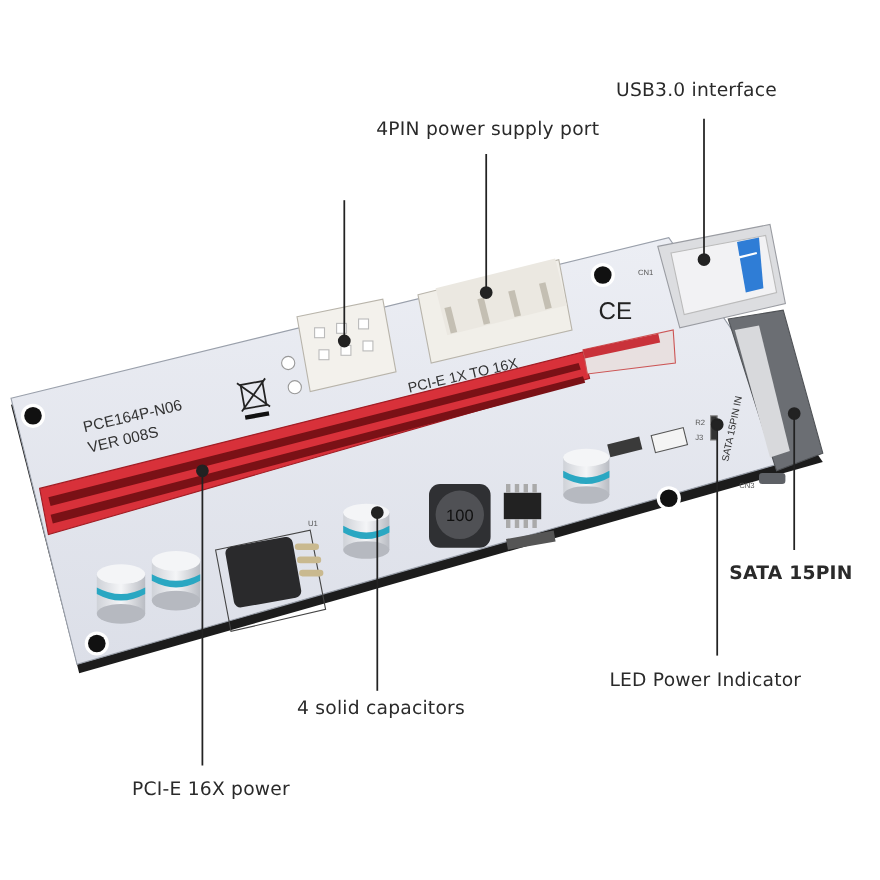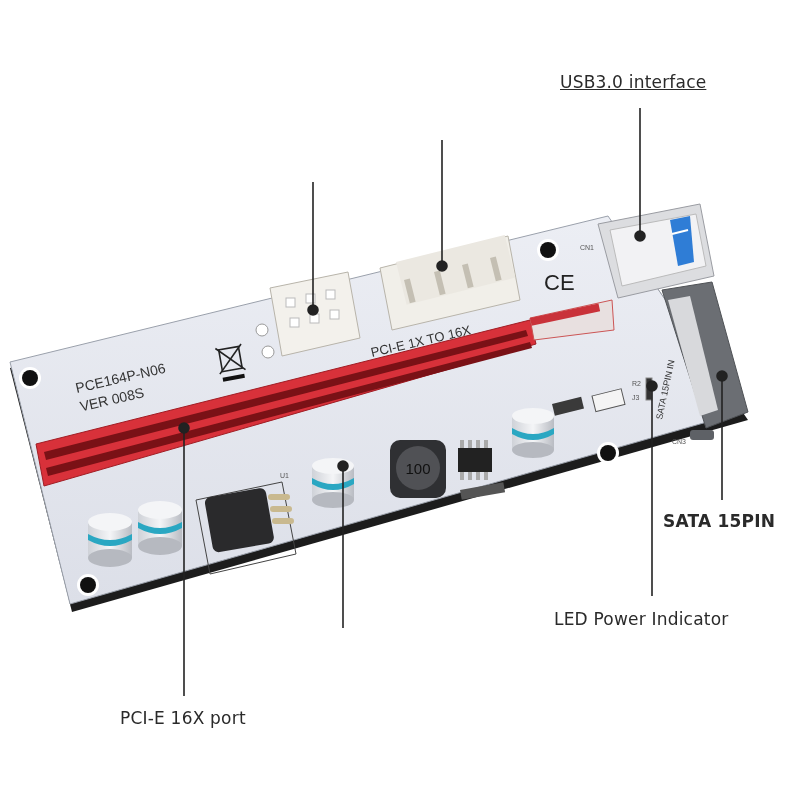--- a/index.html
+++ b/index.html
@@ -175,17 +175,19 @@
         <circle cx="722" cy="376" r="5" fill="#222"></circle>
       <line x1="652" y1="386" x2="652" y2="596"></line>
         <circle cx="652" cy="386" r="5" fill="#222"></circle>
       <line x1="343" y1="466" x2="343" y2="628"></line>
         <circle cx="343" cy="466" r="5" fill="#222"></circle>
       <line x1="184" y1="428" x2="184" y2="696"></line>
         <circle cx="184" cy="428" r="5" fill="#222"></circle>
     </g>
   </svg>
 
-  <div class="label" style="left:560px; top:72px;text-decoration:underline;">USB3.0 interface</div>
+  <div class="label" style="left:560px; top:72px;">USB3.0 interface</div>
+  <div class="label" style="left:342px; top:108px;">4PIN power supply port</div>
   <div class="label" style="left:663px; top:511px;font-weight:bold;">SATA 15PIN</div>
   <div class="label" style="left:554px; top:609px;">LED Power Indicator</div>
-  <div class="label" style="left:120px; top:708px;">PCI-E 16X port</div>
+  <div class="label" style="left:270px; top:634px;">4 solid capacitors</div>
+  <div class="label" style="left:120px; top:708px;">PCI-E 16X power</div>
 </div>
 
 </body></html>

